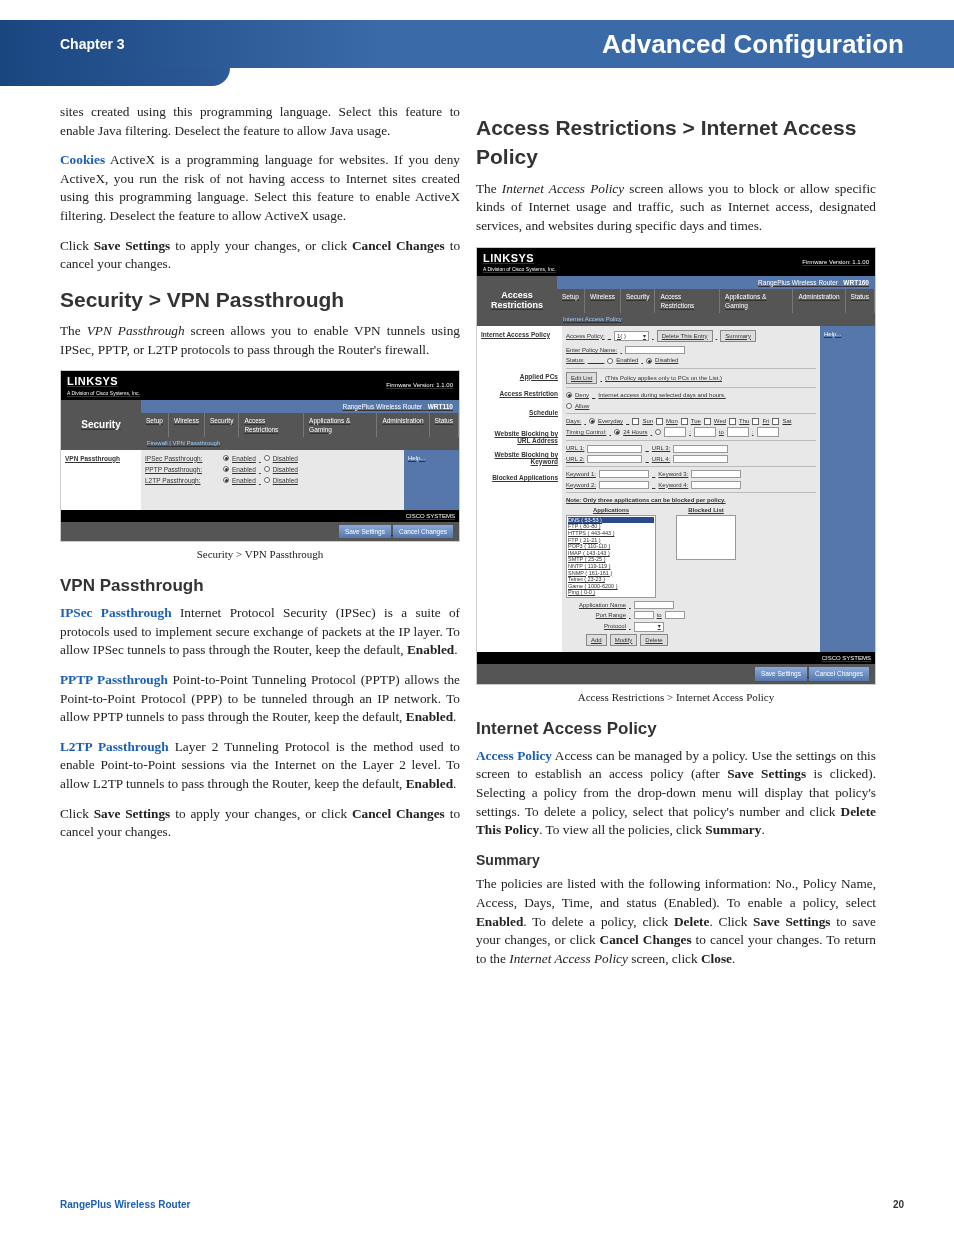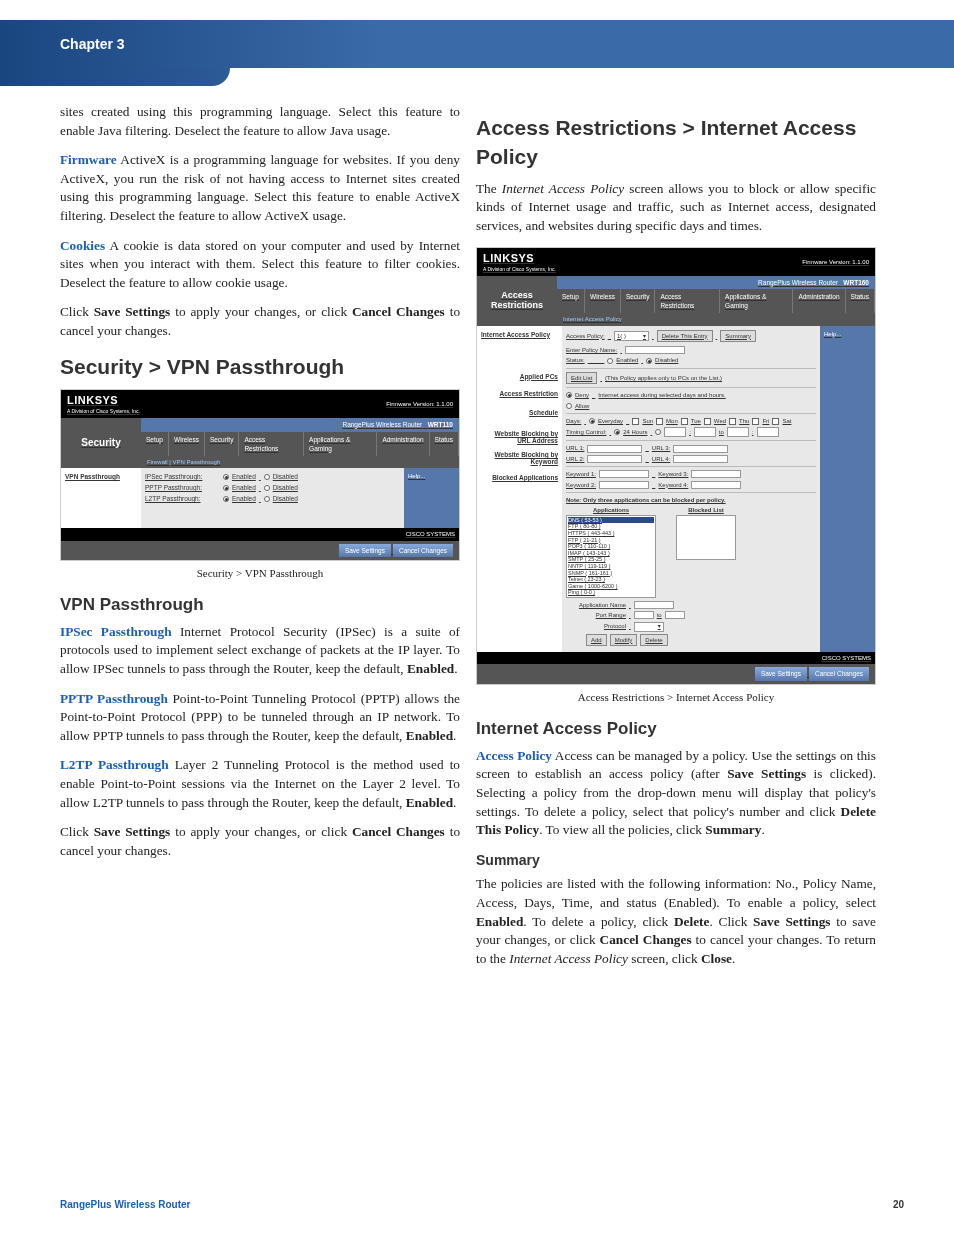--- a/index.html
+++ b/index.html
@@ -211,32 +211,33 @@
   .mock-list { border: 1px solid #999; background: #fff; width: 90px; font-size: 5.5px; padding: 1px; line-height: 1.2; }
   .mock-list .sel { background: #2a4a8a; color: #fff; }
   .mock-check { width: 7px; height: 7px; border: 1px solid #666; background: #fff; display: inline-block; }
   .mock-tiny-btn { border: 1px solid #888; background: #ddd; font-size: 6px; padding: 1px 4px; display: inline-block; }
 </style>
 </head>
 <body>
 
 <div class="header">
   <span class="chapter">Chapter 3</span>
+  <span class="title">Advanced Configuration</span>
 </div>
 <div class="header-curve"></div>
 
 <div class="content">
 
   <div class="col">
     <p>sites created using this programming language. Select this feature to enable Java filtering. Deselect the feature to allow Java usage.</p>
-    <p><span class="term">Firmware</span><span>  ActiveX is a programming language for websites. If you deny ActiveX, you run the risk of not having access to Internet sites created using this programming language. Select this feature to enable ActiveX filtering. Deselect the feature to allow ActiveX usage.</span></p>
-    <p><span class="term">Cookies</span><span>  A cookie is data stored on your computer and used by Internet sites when you interact with them. Select this feature to filter cookies. Deselect the feature to allow cookie usage.</span></p>
+    <p><span class="term">Cookies</span><span>  ActiveX is a programming language for websites. If you deny ActiveX, you run the risk of not having access to Internet sites created using this programming language. Select this feature to enable ActiveX filtering. Deselect the feature to allow ActiveX usage.</span></p>
     <p><span>Click </span><span class="bold">Save Settings</span><span> to apply your changes, or click </span><span class="bold">Cancel Changes</span><span> to cancel your changes.</span></p>
 
     <h1>Security &gt; VPN Passthrough</h1>
+    <p><span>The </span><span class="italic">VPN Passthrough</span><span> screen allows you to enable VPN tunnels using IPSec, PPTP, or L2TP protocols to pass through the Router's firewall.</span></p>
 
     <div class="figure">
       <div class="mock">
         <div class="mock-top">
           <div>
             <div class="logo">LINKSYS</div>
             <div style="font-size:5px">A Division of Cisco Systems, Inc.</div>
           </div>
           <div class="fw">Firmware Version: 1.1.00</div>
         </div>
@@ -268,21 +269,21 @@
           </div>
           <div class="mock-right">Help...</div>
         </div>
         <div class="mock-cisco">CISCO SYSTEMS</div>
         <div class="mock-footer"><span class="mock-btn">Save Settings</span> <span class="mock-btn">Cancel Changes</span></div>
       </div>
     </div>
     <p class="figure-caption">Security &gt; VPN Passthrough</p>
 
     <h2>VPN Passthrough</h2>
-    <p><span class="term">IPSec Passthrough</span><span>  Internet Protocol Security (IPSec) is a suite of protocols used to implement select exchange of packets at the IP layer. To allow IPSec tunnels to pass through the Router, keep the default, </span><span class="bold">Enabled</span><span>.</span></p>
+    <p><span class="term">IPSec Passthrough</span><span>  Internet Protocol Security (IPSec) is a suite of protocols used to implement secure exchange of packets at the IP layer. To allow IPSec tunnels to pass through the Router, keep the default, </span><span class="bold">Enabled</span><span>.</span></p>
     <p><span class="term">PPTP Passthrough</span><span>  Point-to-Point Tunneling Protocol (PPTP) allows the Point-to-Point Protocol (PPP) to be tunneled through an IP network. To allow PPTP tunnels to pass through the Router, keep the default, </span><span class="bold">Enabled</span><span>.</span></p>
     <p><span class="term">L2TP Passthrough</span><span>  Layer 2 Tunneling Protocol is the method used to enable Point-to-Point sessions via the Internet on the Layer 2 level. To allow L2TP tunnels to pass through the Router, keep the default, </span><span class="bold">Enabled</span><span>.</span></p>
     <p><span>Click </span><span class="bold">Save Settings</span><span> to apply your changes, or click </span><span class="bold">Cancel Changes</span><span> to cancel your changes.</span></p>
   </div>
 
   <div class="col">
     <h1>Access Restrictions &gt; Internet Access Policy</h1>
     <p><span>The </span><span class="italic">Internet Access Policy</span><span> screen allows you to block or allow specific kinds of Internet usage and traffic, such as Internet access, designated services, and websites during specific days and times.</span></p>
 
     <div class="figure">

